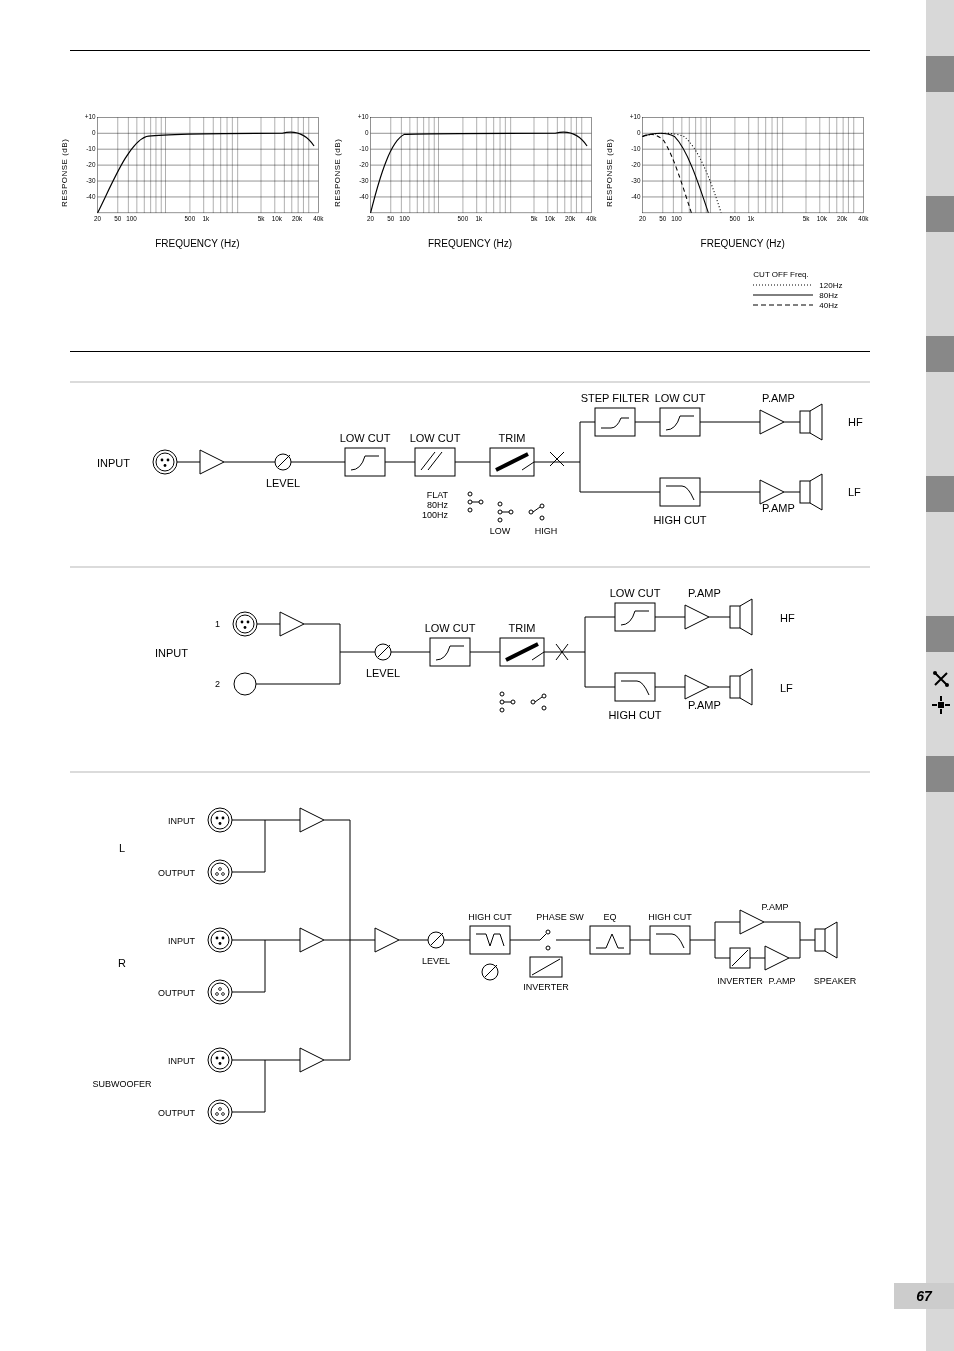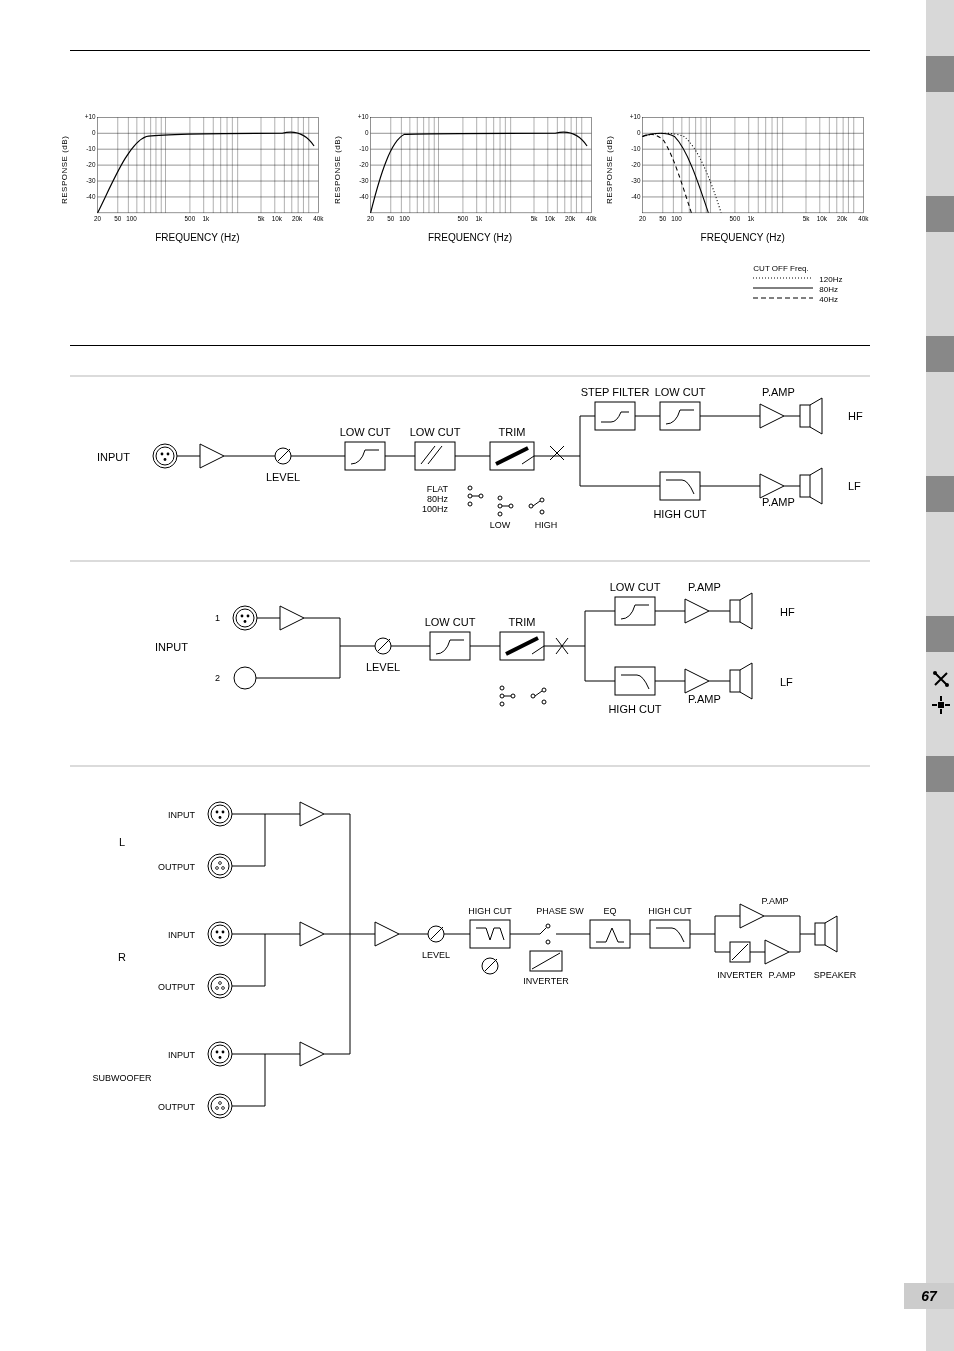--- a/index.html
+++ b/index.html
@@ -3,31 +3,31 @@
 <meta charset="utf-8">
 <style>
   * { box-sizing: border-box; margin: 0; padding: 0; }
   body { font-family: Arial, Helvetica, sans-serif; background: #fff; width: 954px; height: 1351px; position: relative; color: #000; }
   .page { position: absolute; left: 70px; top: 50px; width: 800px; }
   .rule { border-top: 1px solid #000; margin: 0; }
   .charts-row { display: flex; gap: 18px; margin-top: 60px; margin-bottom: 6px; }
   .chart-wrap { position: relative; width: 258px; }
   .chart { width: 100%; height: auto; }
   .ylabel { position: absolute; left: -10px; top: 48%; transform: rotate(-90deg) translate(0,0); transform-origin: left top; font-size: 8px; letter-spacing: 0.5px; white-space: nowrap; }
-  .xlabel { text-align: center; font-size: 10px; }
+  .xlabel { text-align: center; font-size: 10px; margin-top: 6px; }
   .cutoff-legend { font-size: 9px; margin-top: 18px; margin-left: 138px; }
   .cutoff-legend .title { font-size: 8px; margin-bottom: 2px; margin-top: 21px; }
-  .cutoff-row { display:flex; gap:6px; margin-bottom:1px; }
+  .cutoff-row { display:flex; align-items:center; gap:6px; margin-bottom:1px; }
   .cutoff-row svg { width: 60px; height: 6px; }
   .cutoff-row span { font-size: 8px; }
   .side-strip { position:absolute; right:0; top:0; width:28px; height:1351px; background:#d8d8d8; }
   .side-tab { position:absolute; right:0; width:28px; height:36px; background:#888; }
   .side-icons { position:absolute; right:4px; top:670px; color:#000; }
   .side-icons svg { display:block; margin-bottom:8px; }
-  .page-num-box { position:absolute; right:0; bottom:42px; width:50px; height:26px; background:#ccc; text-align:center; line-height:26px; font-weight:bold; font-style:italic; font-size:14px; }
+  .page-num-box { position:absolute; right:0; bottom:42px; width:60px; height:26px; background:#ccc; text-align:center; line-height:26px; font-weight:bold; font-style:italic; font-size:14px; }
   .dia { width: 800px; display:block; }
   .diag-label { font-family: Arial, sans-serif; font-size: 11px; }
   .diag-label-sm { font-family: Arial, sans-serif; font-size: 9px; }
 </style>
 </head>
 <body>
 
 <div class="side-strip"></div>
 <div class="side-tab" style="top:56px"></div>
 <div class="side-tab" style="top:196px"></div>

